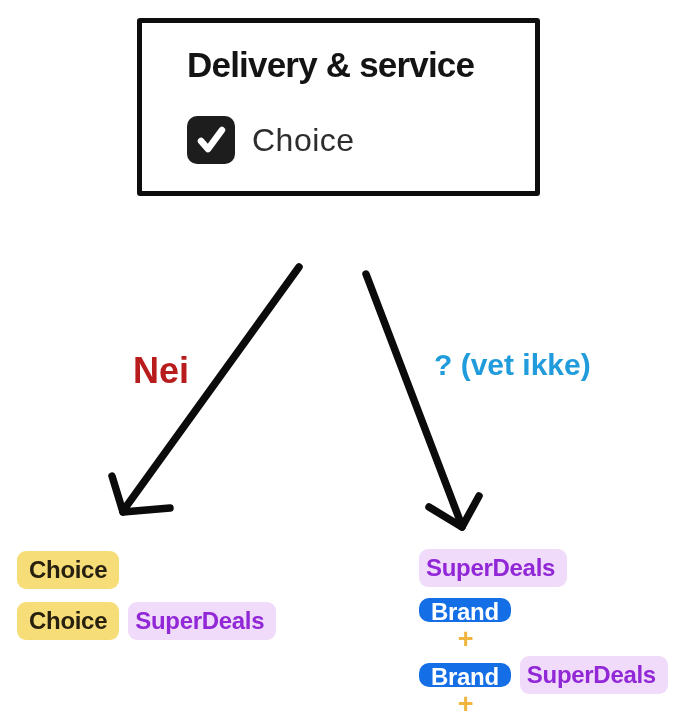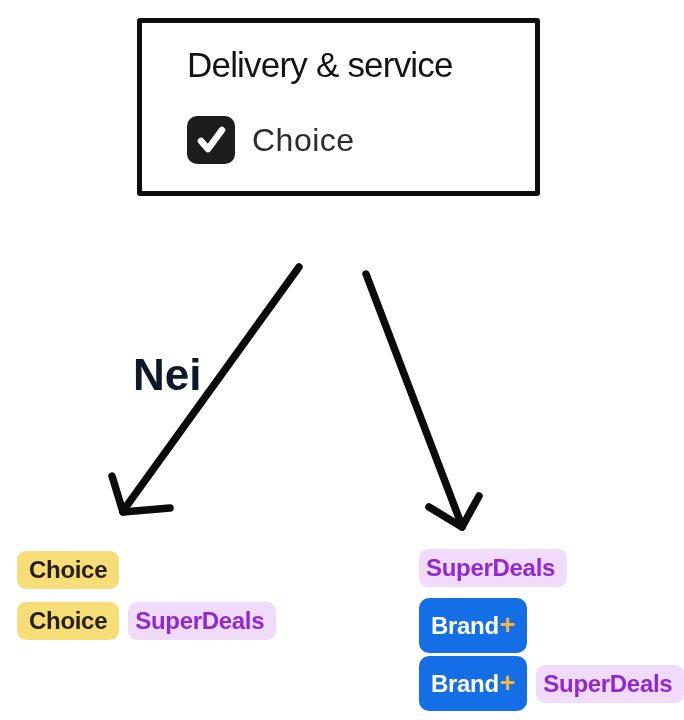--- a/index.html
+++ b/index.html
@@ -19,21 +19,21 @@
     width: 403px; height: 178px;
     box-sizing: border-box;
     border: 5px solid #0d0d0d;
     border-radius: 3px;
     background: #ffffff;
   }
   .panel-title {
     position: absolute;
     left: 45px; top: 22px;
     font-size: 35px;
-    font-weight: 400;
+    font-weight: 700;
     letter-spacing: -0.8px;
     color: #141414;
     white-space: nowrap;
   }
   .check-row {
     position: absolute;
     left: 45px; top: 93px;
     display: flex;
     align-items: center;
     gap: 17px;
@@ -77,22 +77,22 @@
   }
 
   
   .branch-label {
     position: absolute;
     font-weight: 800;
     white-space: nowrap;
   }
   .branch-label.left {
     left: 133px; top: 350px;
-    font-size: 44px;
-    color: #0f172a;
+    font-size: 36px;
+    color: #b91c1c;
   }
   .branch-label.right {
     left: 434px; top: 348px;
     font-size: 30px;
     color: #209bdb;
   }
 
   
   .badge-row {
     position: absolute;
@@ -123,22 +123,23 @@
     color: #27200f;
   }
   .badge.superdeals {
     background: #f0dcfa;
     color: #9127d6;
     padding-left: 7px;
   }
   .badge.brandplus {
     background: #146fe7;
     color: #ffffff;
-    height: 55px;
+    height: 24px;
     border-radius: 10px;
+    flex-direction: column;
   }
   .badge.brandplus .plus {
     color: #efb53e;
     font-weight: 800;
     margin-left: 1px;
     font-size: 27px;
     line-height: 1;
   }
 </style>
 </head>
@@ -166,20 +167,21 @@
       <line x1="123" y1="512" x2="170" y2="508"></line>
     </g>
     <g stroke="#0b0b0b" stroke-width="7.5" stroke-linecap="round" fill="none">
       <line x1="366" y1="274" x2="462" y2="526"></line>
       <line x1="429" y1="507" x2="462" y2="527"></line>
       <line x1="479" y1="496" x2="462" y2="527"></line>
     </g>
   </svg>
 
   <div class="branch-label left">Nei</div>
+  <div class="branch-label right">? (vet ikke)</div>
 
   <div class="badge-row row-l1">
     <span class="badge choice">Choice</span>
   </div>
   <div class="badge-row row-l2">
     <span class="badge choice">Choice</span>
     <span class="badge superdeals">SuperDeals</span>
   </div>
 
   <div class="badge-row row-r1">

